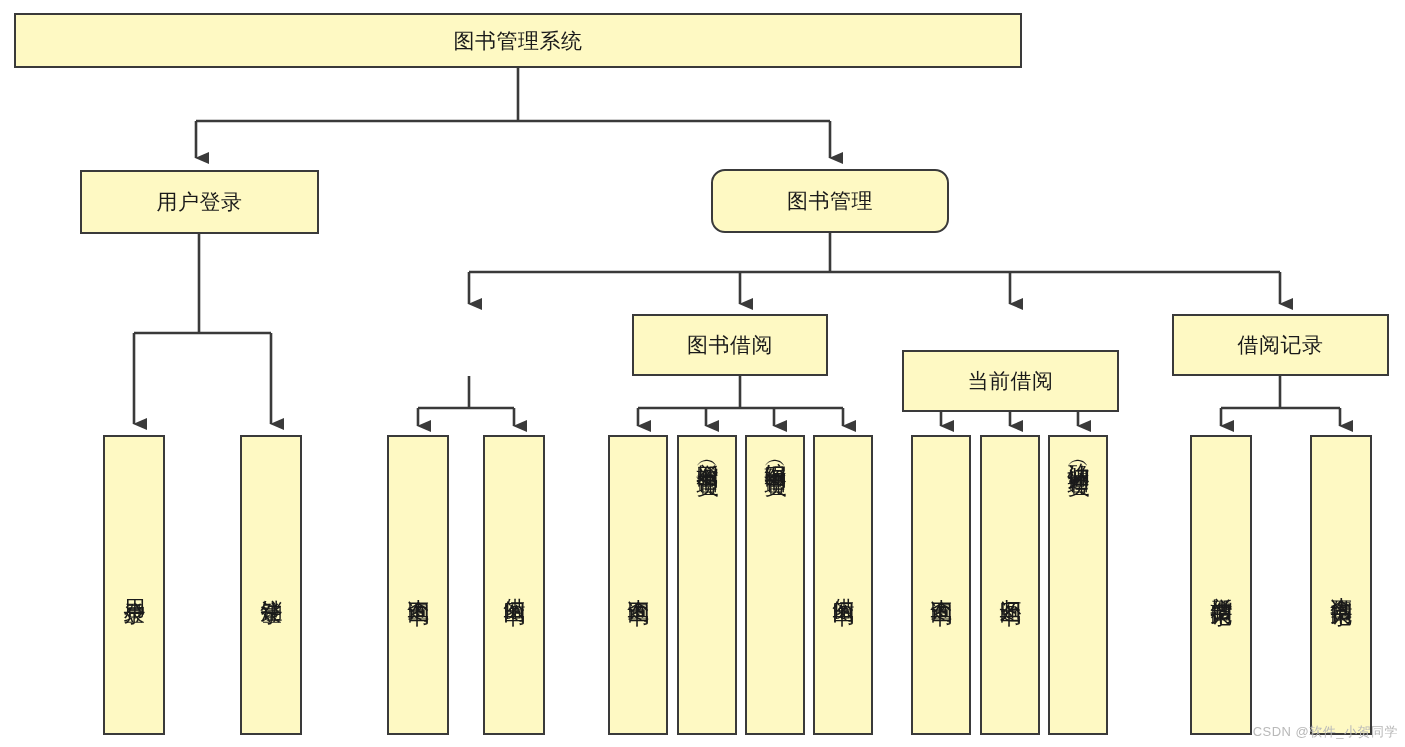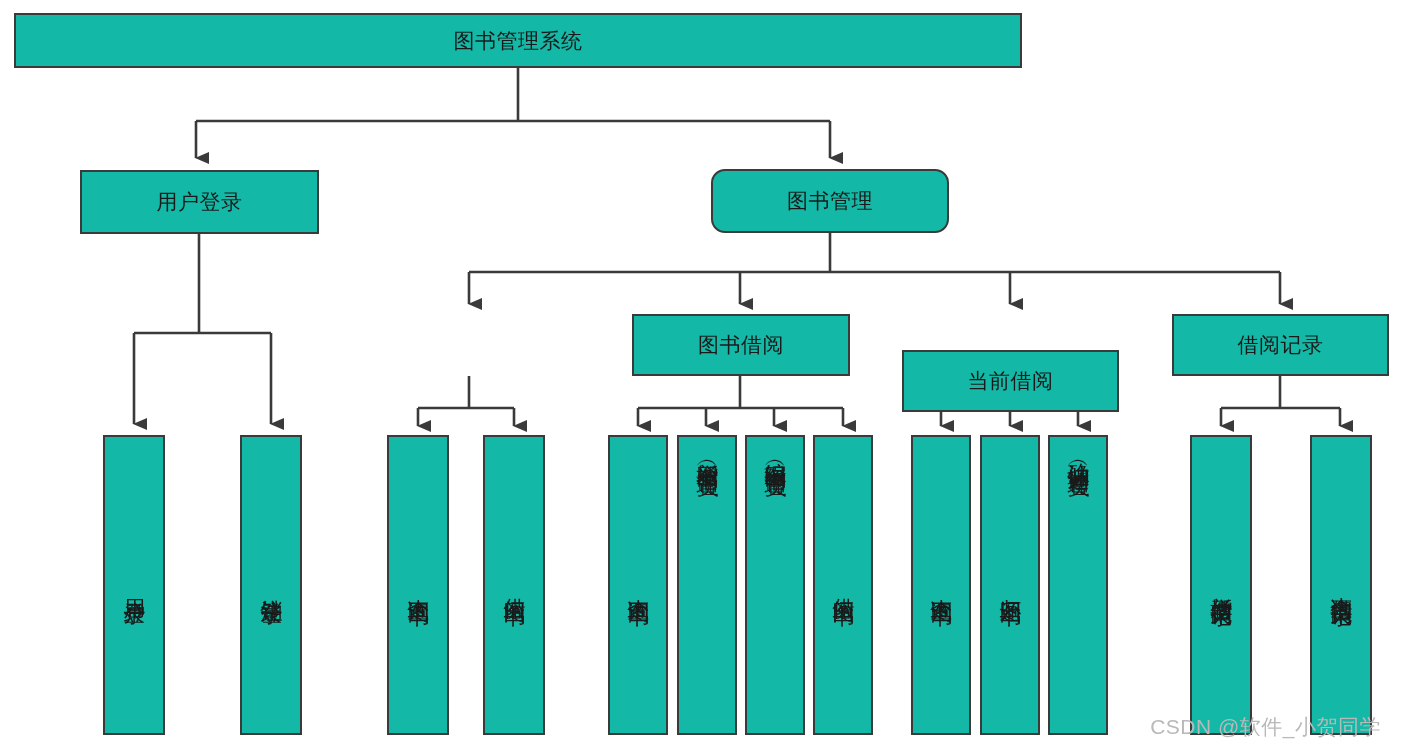--- a/index.html
+++ b/index.html
@@ -19,21 +19,21 @@
   }
   svg#wires {
     position: absolute;
     left: 0; top: 0;
     width: 1405px;
     height: 747px;
   }
   .node {
     position: absolute;
     box-sizing: border-box;
-    background: #14b8a6;
+    background: #fef9c3;
     border: 2px solid #3a3a3a;
     display: flex;
     align-items: center;
     justify-content: center;
     color: #1a1a1a;
   }
   .node .label {
     font-size: 21px;
     line-height: 1.12;
     letter-spacing: 0.5px;
@@ -52,23 +52,23 @@
     white-space: normal;
     text-align: left;
     height: auto;
   }
   .node.vertical.centerv {
     align-items: center;
     padding-top: 0;
   }
   #watermark {
     position: absolute;
-    right: 24px;
+    right: 7px;
     bottom: 6px;
-    font-size: 21px;
+    font-size: 13px;
     color: #b9b9b9;
     letter-spacing: 0.5px;
     white-space: nowrap;
     pointer-events: none;
   }
 </style>
 </head>
 <body>
 
 <div id="canvas">
@@ -127,21 +127,21 @@
     <span class="label">图书管理系统</span>
   </div>
 
   <div class="node" style="left:80px; top:170px; width:239px; height:64px;">
     <span class="label">用户登录</span>
   </div>
   <div class="node" style="left:711px; top:169px; width:238px; height:64px;border-radius:14px;">
     <span class="label">图书管理</span>
   </div>
 
-  <div class="node" style="left:632px; top:314px; width:218px; height:62px;">
+  <div class="node" style="left:632px; top:314px; width:196px; height:62px;">
     <span class="label">图书借阅</span>
   </div>
   <div class="node" style="left:902px; top:314px; width:217px; height:62px;margin-top:36px;">
     <span class="label">当前借阅</span>
   </div>
   <div class="node" style="left:1172px; top:314px; width:217px; height:62px;">
     <span class="label">借阅记录</span>
   </div>
 
   <div class="node vertical centerv" style="left:103px; top:435px; width:62px; height:300px;">

